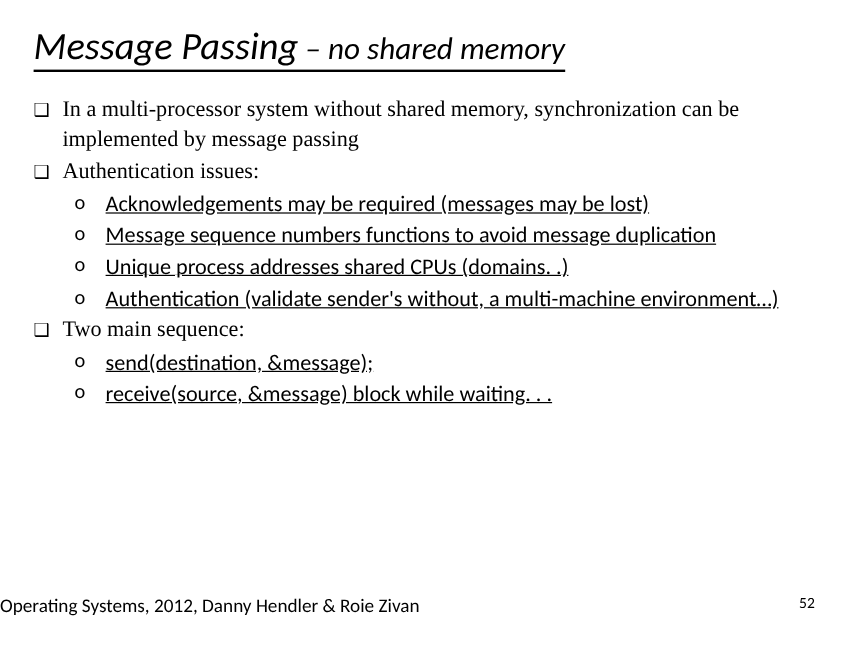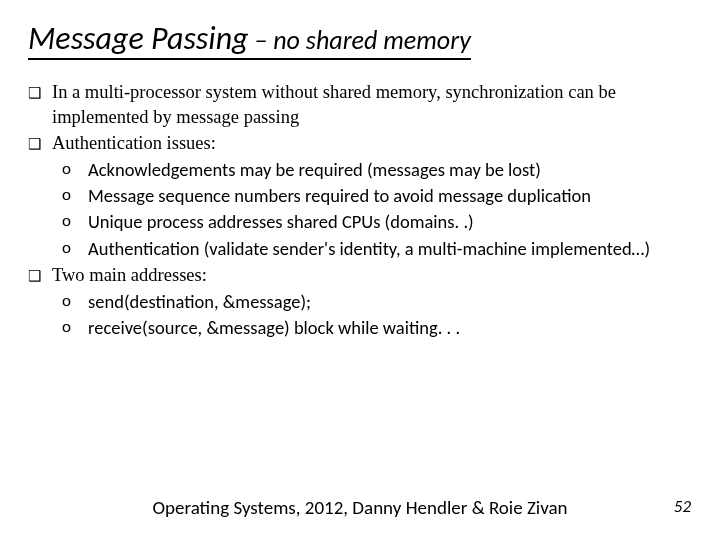--- a/index.html
+++ b/index.html
@@ -7,24 +7,24 @@
   .slide { position: relative; width: 720px; height: 540px; padding: 20px 44px 0 28px; }
   .title { font-size: 30px; font-style: italic; font-weight: 400; border-bottom: 2px solid #000; display: inline-block; line-height: 1.2; margin-bottom: 18px; }
   .title .t1 { font-size: 32px; }
   .title .t2 { font-size: 26px; }
   .body { font-size: 18.5px; line-height: 1.32; }
   .b1 { display: flex; align-items: flex-start; margin: 2px 0; }
   .b1 .m { width: 22px; flex: 0 0 22px; font-family: "Segoe UI Symbol","Arial Unicode MS",sans-serif; font-size: 15px; padding-top: 3px; }
   .b1 .c { flex: 1; padding-left: 2px; font-family: Liberation Serif, serif; }
   .b2 { display: flex; align-items: flex-start; margin: 2px 0 2px 34px; }
   .b2 .m { width: 26px; flex: 0 0 26px; font-size: 17px; }
-  .b2 .c { flex: 1; }
+  .b2 .c { flex: 1; text-decoration: underline; }
   .footer { position: absolute; bottom: 22px; left: 0; width: 720px; height: 22px; }
-  .footer .credit { position: absolute; left: 0; width: 720px; text-align: center; font-size: 19px; }
-  .footer .pn { position: absolute; right: 29px; font-size: 17px; font-style: italic; }
+  .footer .credit { position: absolute; left: 0; width: 720px; text-align: left; font-size: 16px; }
+  .footer .pn { position: absolute; right: 41px; font-size: 13px; }
 </style>
 </head>
 <body>
 
 <div class="slide">
   <div class="title">
     <span class="t1">Message  Passing</span><span class="t2"> – </span><span class="t2">no shared memory</span>
   </div>
 
   <div class="body">
@@ -35,33 +35,33 @@
     <div class="b1">
       <div class="m">❑</div>
       <div class="c">Authentication issues:</div>
     </div>
     <div class="b2">
       <div class="m">o</div>
       <div class="c">Acknowledgements may be required (messages may be lost)</div>
     </div>
     <div class="b2">
       <div class="m">o</div>
-      <div class="c">Message sequence numbers required to avoid message duplication</div>
+      <div class="c">Message sequence numbers functions to avoid message duplication</div>
     </div>
     <div class="b2">
       <div class="m">o</div>
       <div class="c">Unique process addresses shared CPUs (domains. .)</div>
     </div>
     <div class="b2">
       <div class="m">o</div>
-      <div class="c">Authentication (validate sender's identity, a multi-machine implemented…)</div>
+      <div class="c">Authentication (validate sender's without, a multi-machine environment…)</div>
     </div>
     <div class="b1">
       <div class="m">❑</div>
-      <div class="c"> Two main addresses:</div>
+      <div class="c"> Two main sequence:</div>
     </div>
     <div class="b2">
       <div class="m">o</div>
       <div class="c">send(destination, &amp;message);</div>
     </div>
     <div class="b2">
       <div class="m">o</div>
       <div class="c">receive(source, &amp;message)   block while waiting. . .</div>
     </div>
   </div>

